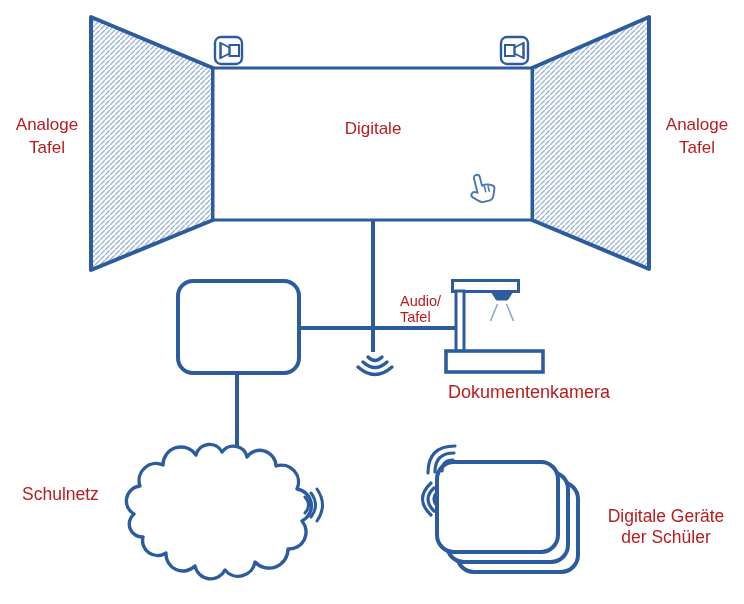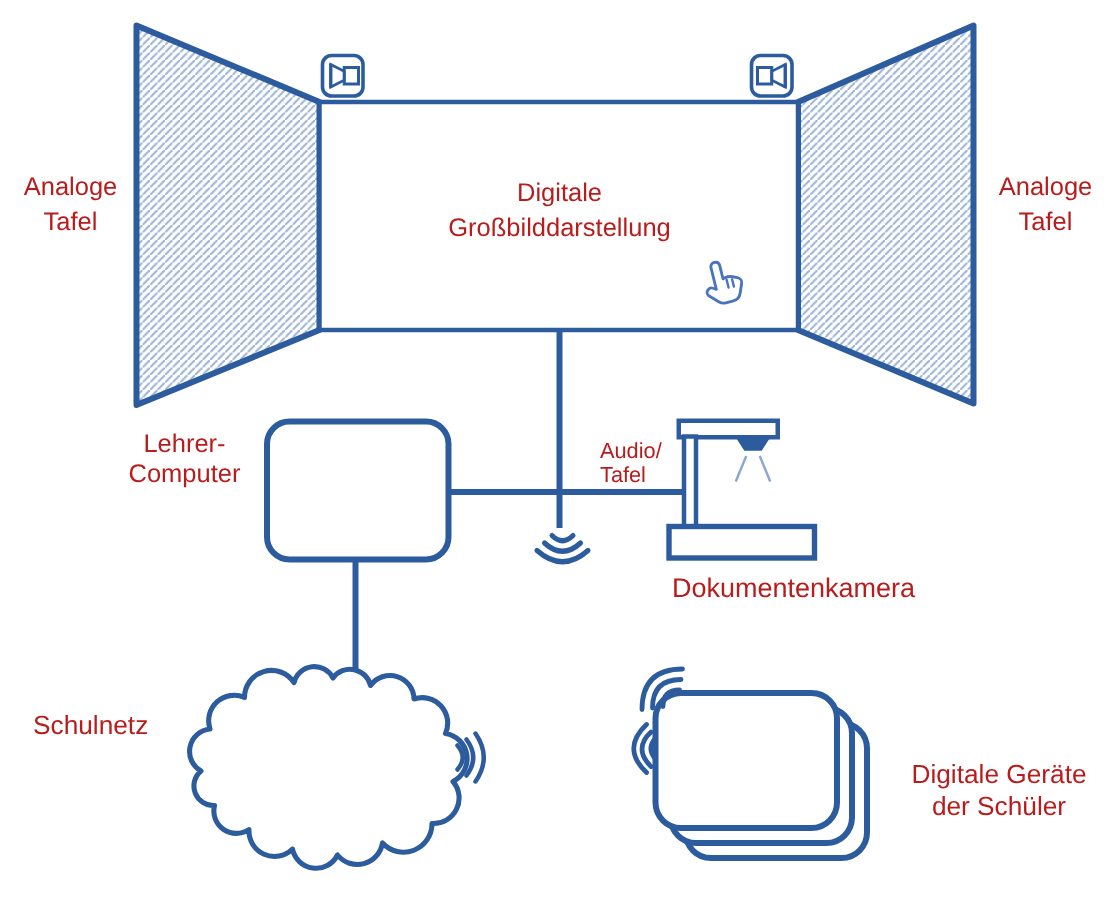--- a/index.html
+++ b/index.html
@@ -137,38 +137,33 @@
     <span class="ln">Tafel</span>
   </div>
 
   <div class="label lbl-analog" style="left:651px;top:113px;">
     <span class="ln">Analoge</span>
     <span class="ln">Tafel</span>
   </div>
 
   <div class="label lbl-display" style="left:260px;top:117px;text-align:center;">
     <span class="ln">Digitale</span>
-    <span class="ln">Großbilddarstellung</span>
   </div>
 
-  <div class="label lbl-computer" style="left:63px;top:286px;">
-    <span class="ln">Lehrer-</span>
-    <span class="ln">Computer</span>
-  </div>
 
   <div class="label lbl-av" style="left:400px;top:293px;">
     <span class="ln">Audio/</span>
     <span class="ln">Tafel</span>
   </div>
 
   <div class="label lbl-doccam" style="left:448px;top:382px;">
     <span class="ln">Dokumentenkamera</span>
   </div>
 
-  <div class="label lbl-network" style="left:22px;top:473px;">
+  <div class="label lbl-network" style="left:22px;top:484px;">
     <span class="ln">Schulnetz</span>
   </div>
 
   <div class="label lbl-devices" style="left:586px;top:506px;">
     <span class="ln">Digitale Geräte</span>
     <span class="ln">der Schüler</span>
   </div>
 
 </div>
 

